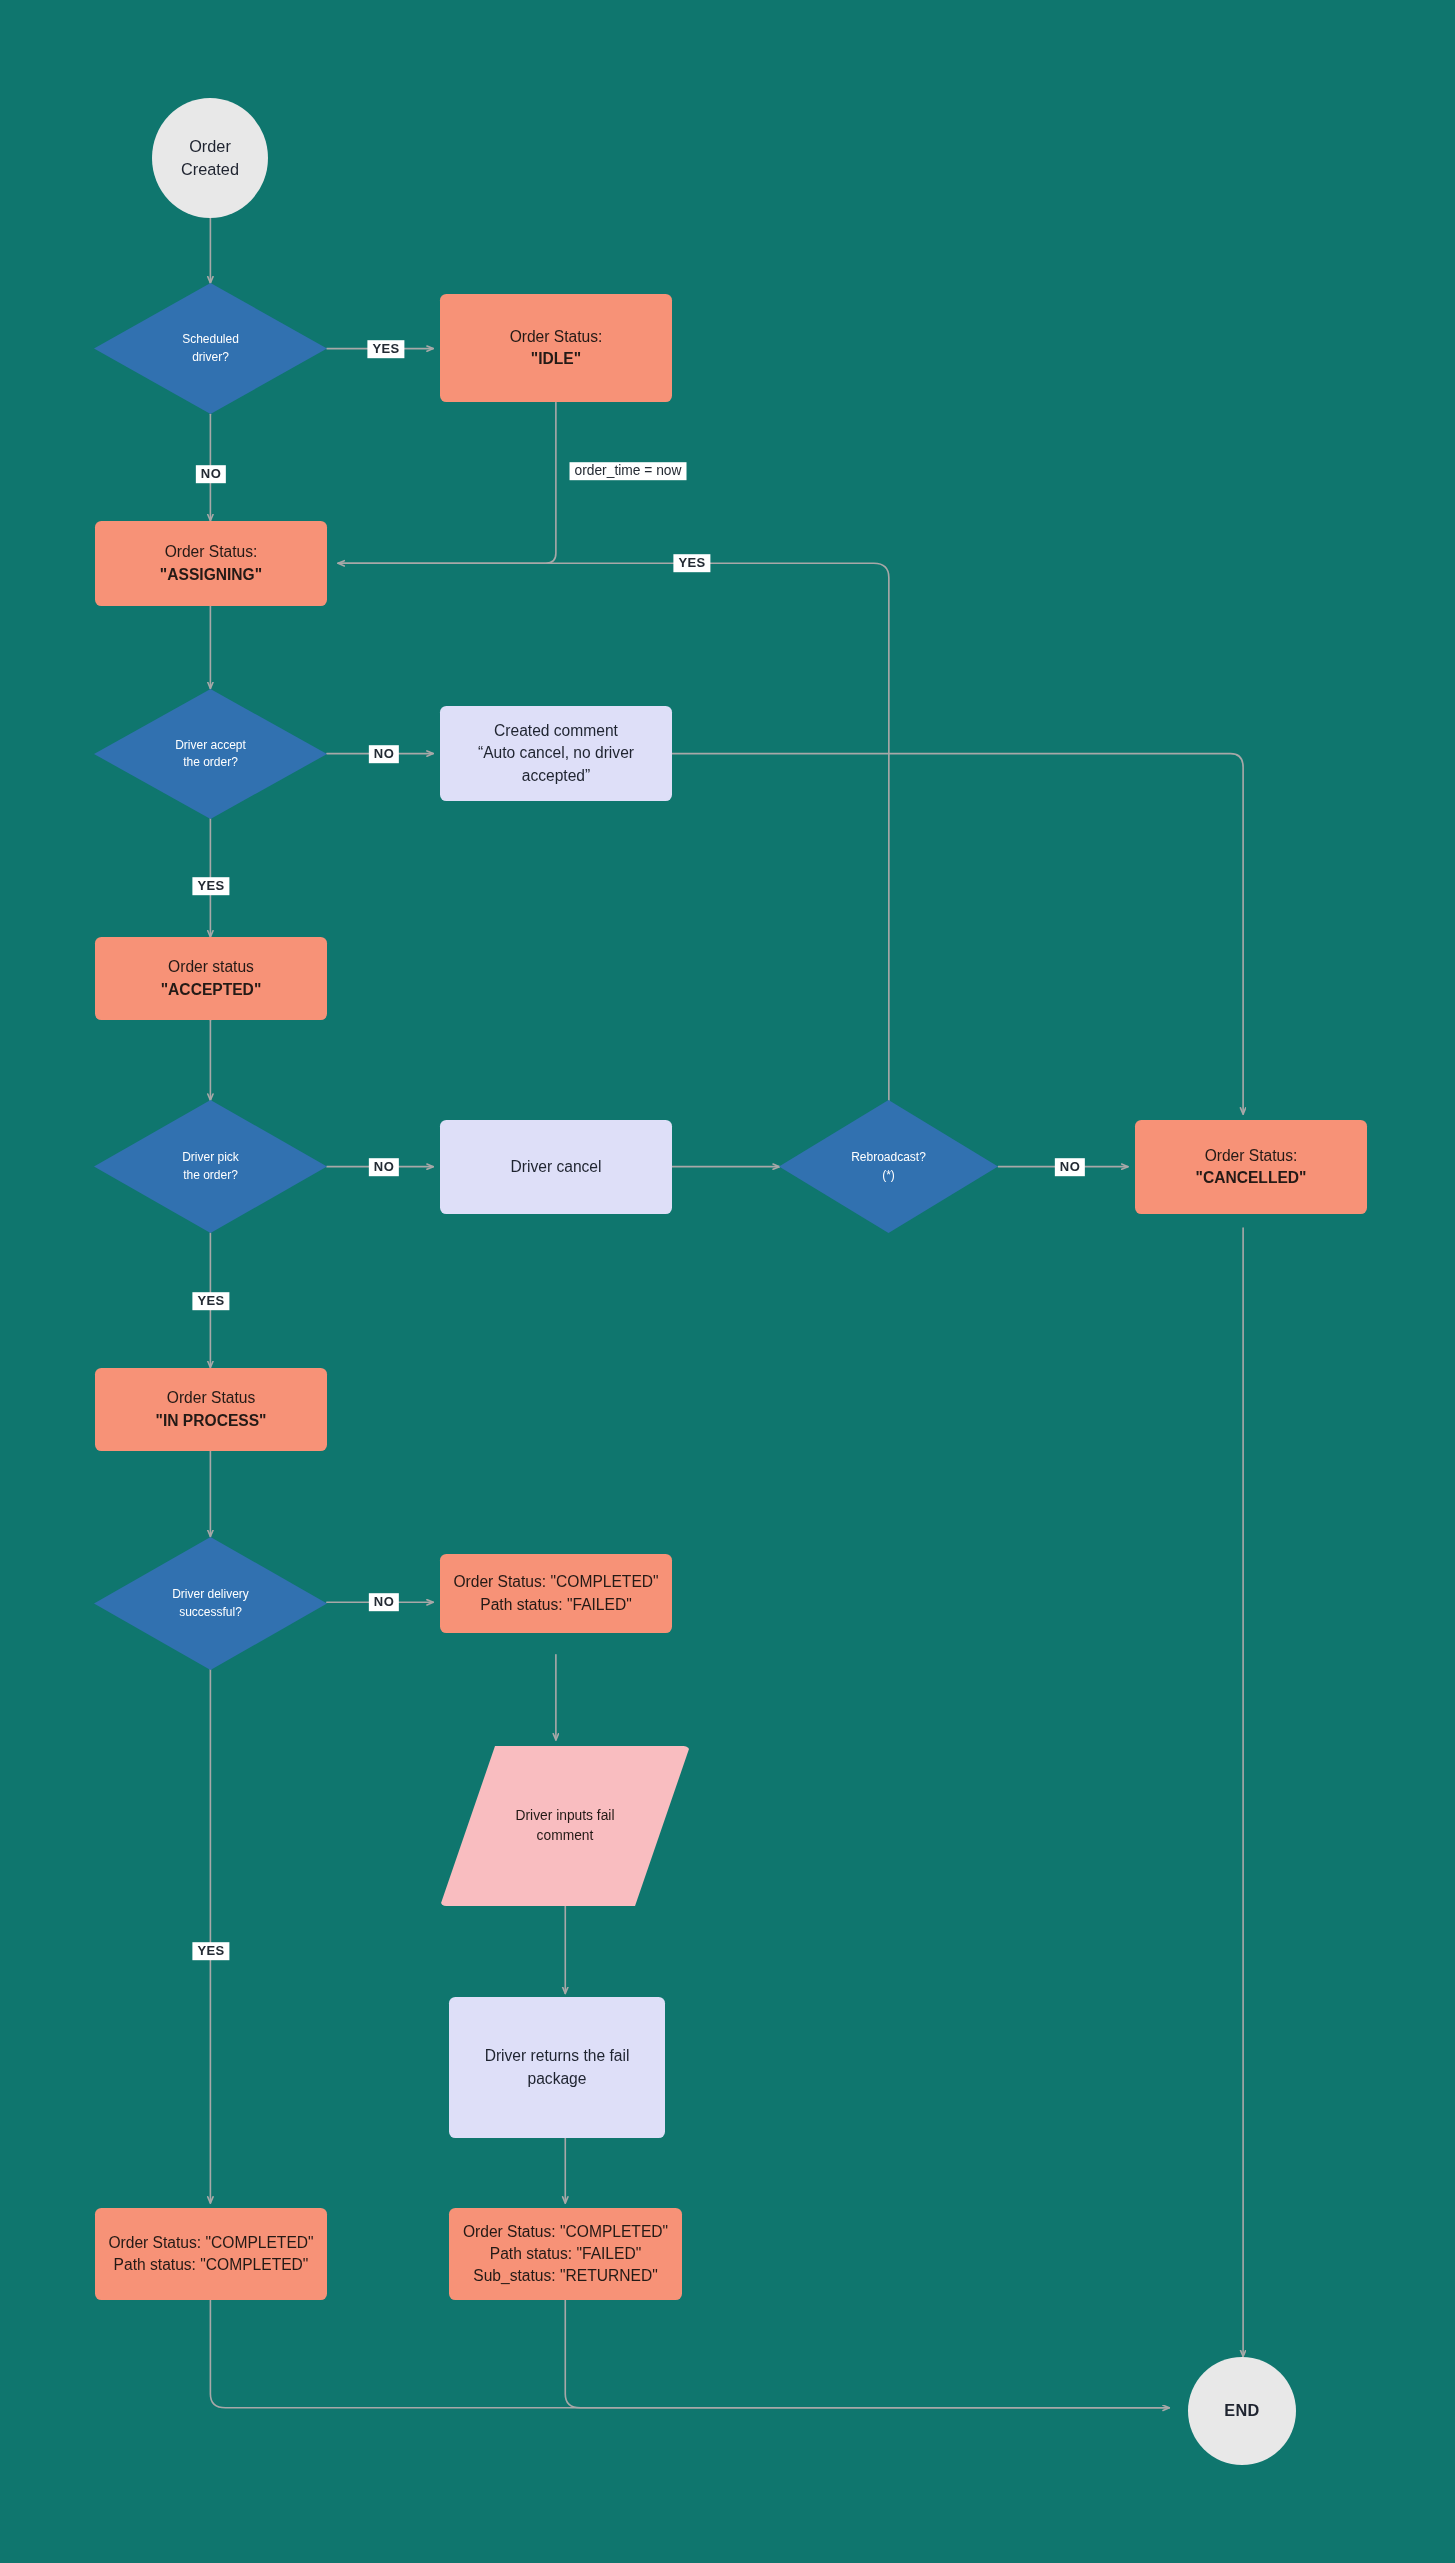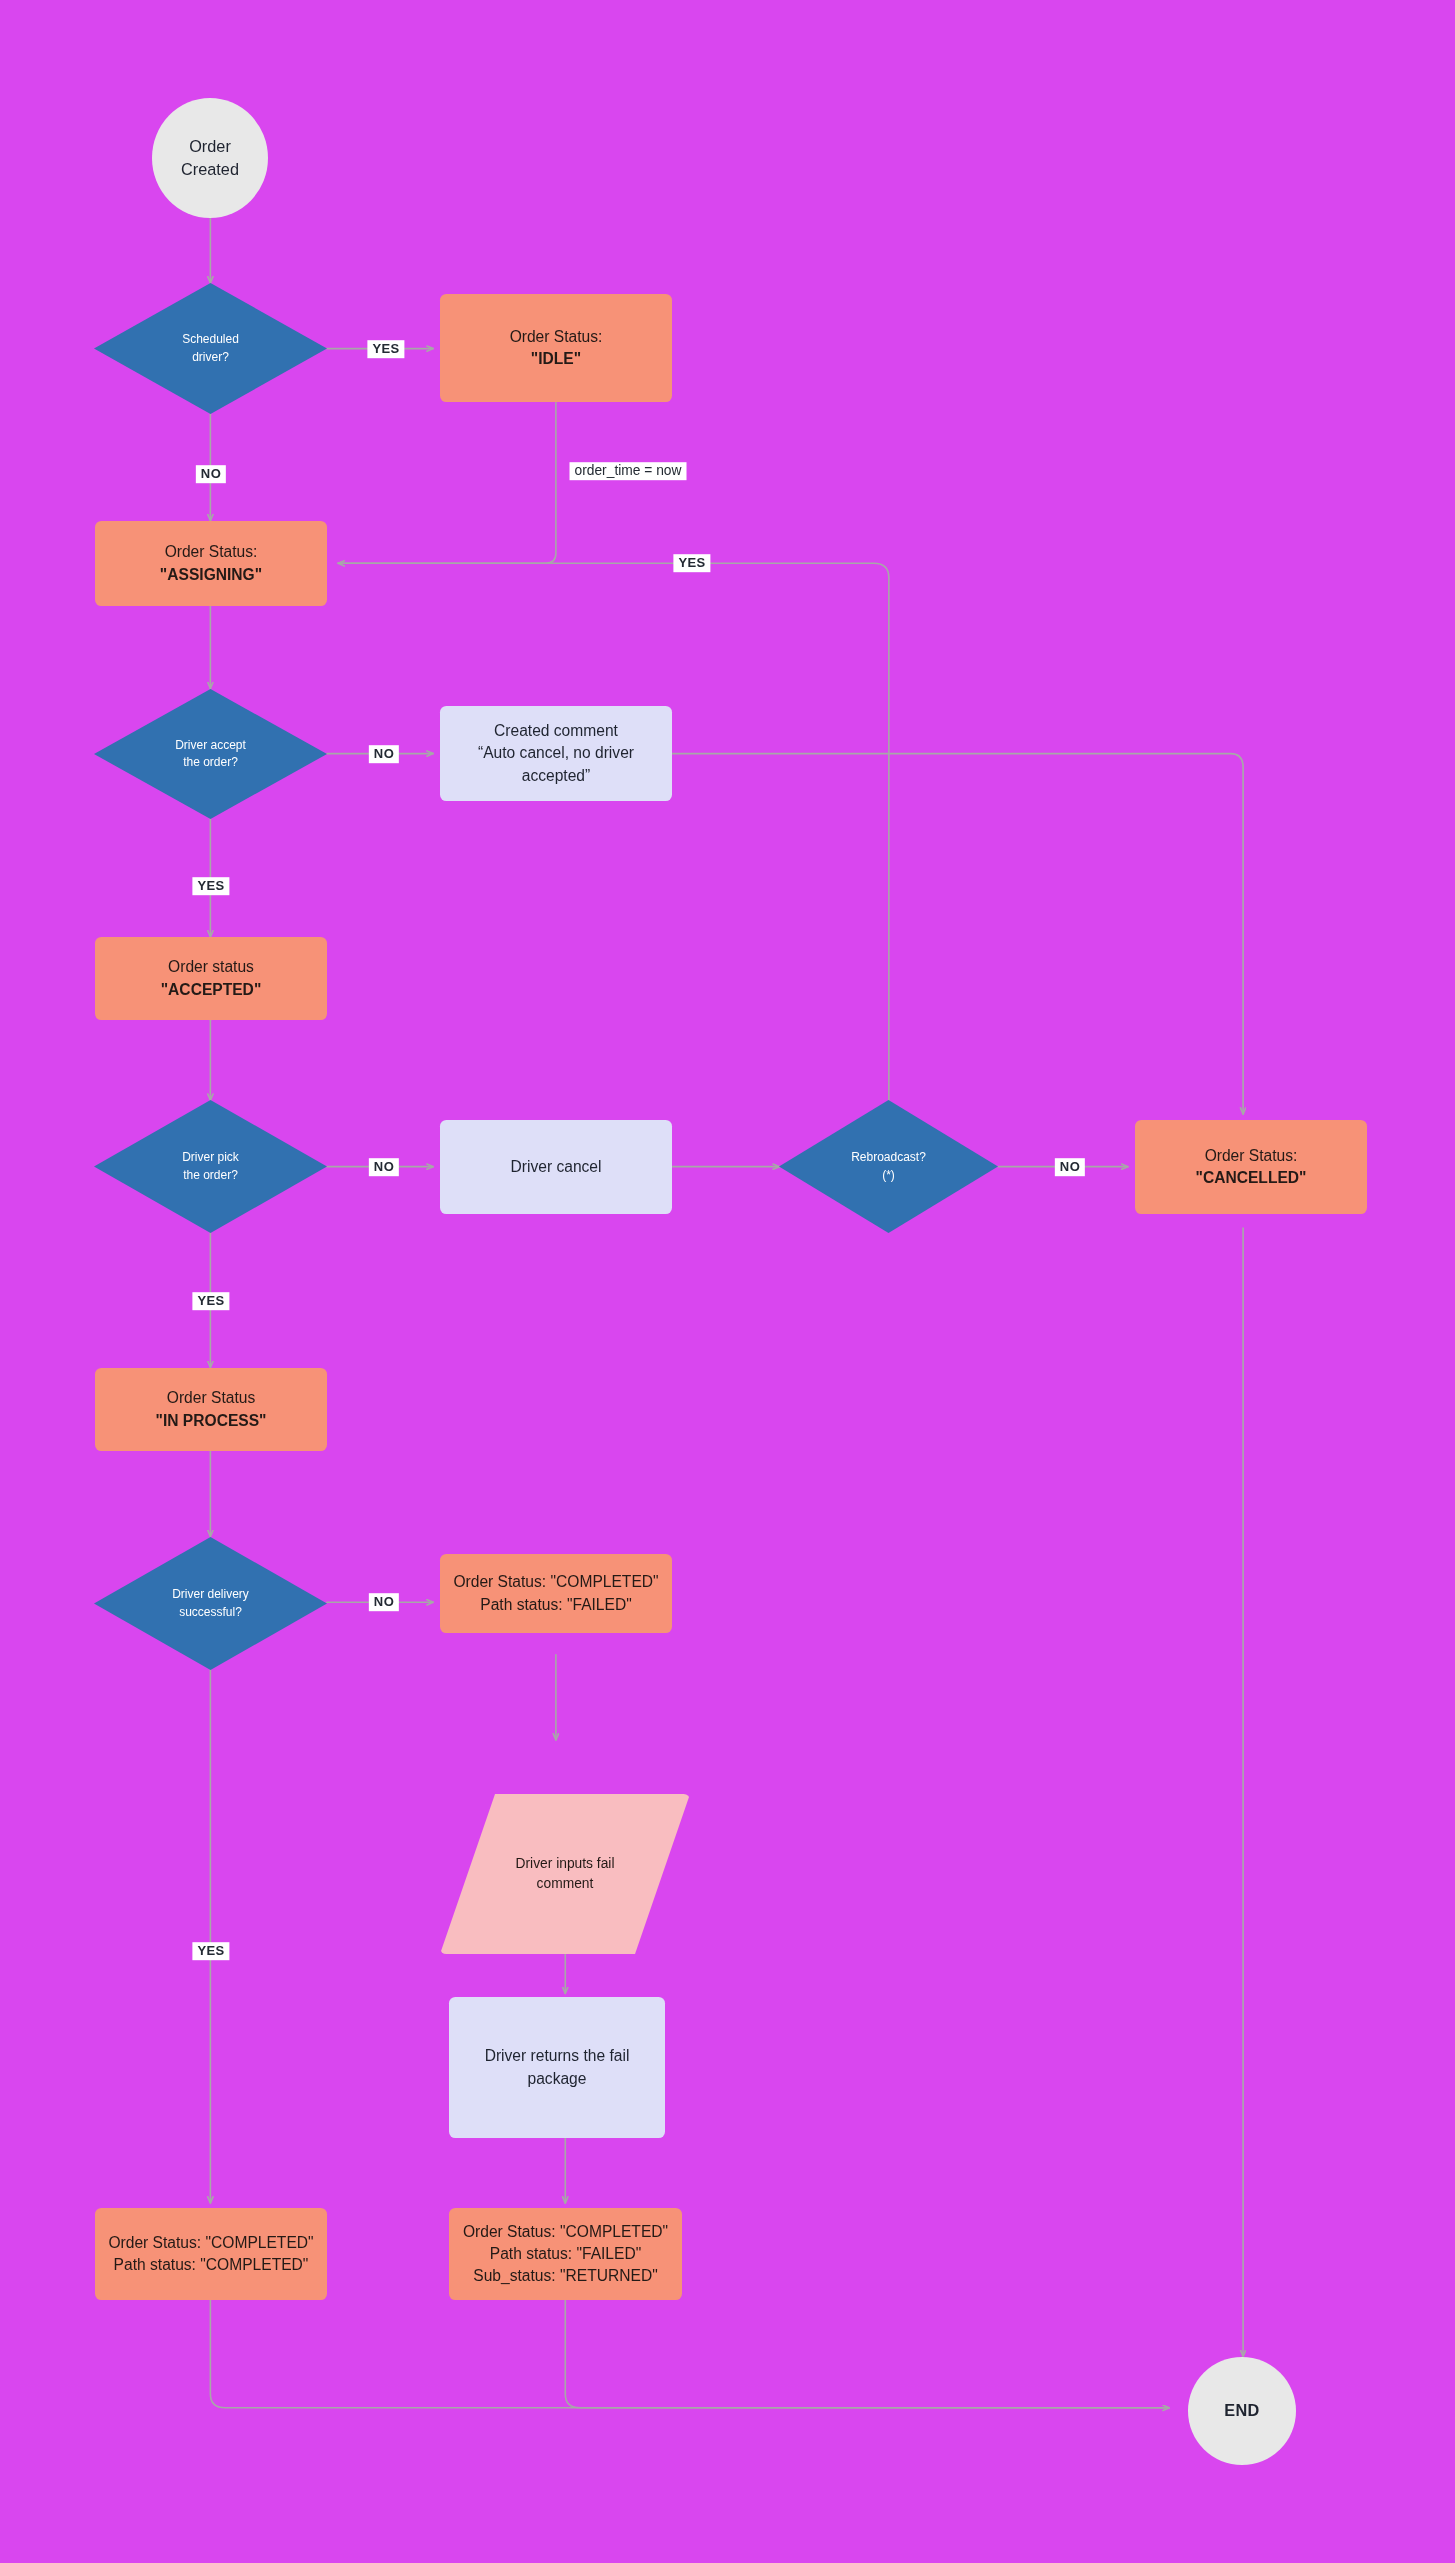--- a/index.html
+++ b/index.html
@@ -1,17 +1,17 @@
 <!DOCTYPE html>
 <html style="font-size:10px"><head>
 <meta charset="utf-8">
 <style>
   html,body{margin:0;padding:0;background:#ffffff;}
   body{font-family:"Liberation Sans",sans-serif;}
-  #canvas{position:relative;width:1456px;height:2563px;background:#d946ef;overflow:hidden;}
+  #canvas{position:relative;width:1456px;height:2563px;background:#0f766e;overflow:hidden;}
   #edges{position:absolute;left:0;top:0;width:1456px;height:2563px;}
 
   .node{position:absolute;box-sizing:border-box;display:flex;align-items:center;justify-content:center;text-align:center;}
   .node .txt{line-height:1.42;white-space:pre-line;}
 
   
   .terminator{border-radius:50%;background:#e8e8e8;color:#1f2430;font-size:16.3px;}
   .terminator.end .txt{font-weight:bold;letter-spacing:0.3px;font-size:16.3px;}
 
   
@@ -21,21 +21,21 @@
   
   .decision{background:transparent;color:#ffffff;font-size:12px;}
   .decision .dia{position:absolute;left:0;top:0;width:100%;height:100%;background:#3171b0;
       clip-path:polygon(50% 0,100% 50%,50% 100%,0 50%);border-radius:2.5px;}
   .decision .txt{position:relative;z-index:2;}
 
   
   .lavender{background:#dedff8;color:#1f2430;border-radius:6.3px;font-size:15.6px;}
 
   
-  .paragram{color:#241a16;font-size:13.8px;background:transparent;margin-top:48px;}
+  .paragram{color:#241a16;font-size:13.8px;background:transparent;}
   .paragram .shape{position:absolute;left:0;top:0;width:100%;height:100%;background:#f9bdc0;
       clip-path:polygon(22% 0,100% 0,78% 100%,0 100%);border-radius:6.3px;}
   .paragram .txt{position:relative;z-index:2;}
 
   
   .edgelabel{position:absolute;font-size:13px;font-weight:bold;color:#232a33;
       background:#ffffff;padding:1.3px 5px;letter-spacing:0.4px;
       transform:translate(-50%,-50%);white-space:nowrap;}
   .edgelabel.plain{font-weight:normal;font-size:13.8px;letter-spacing:0;}
 </style>

